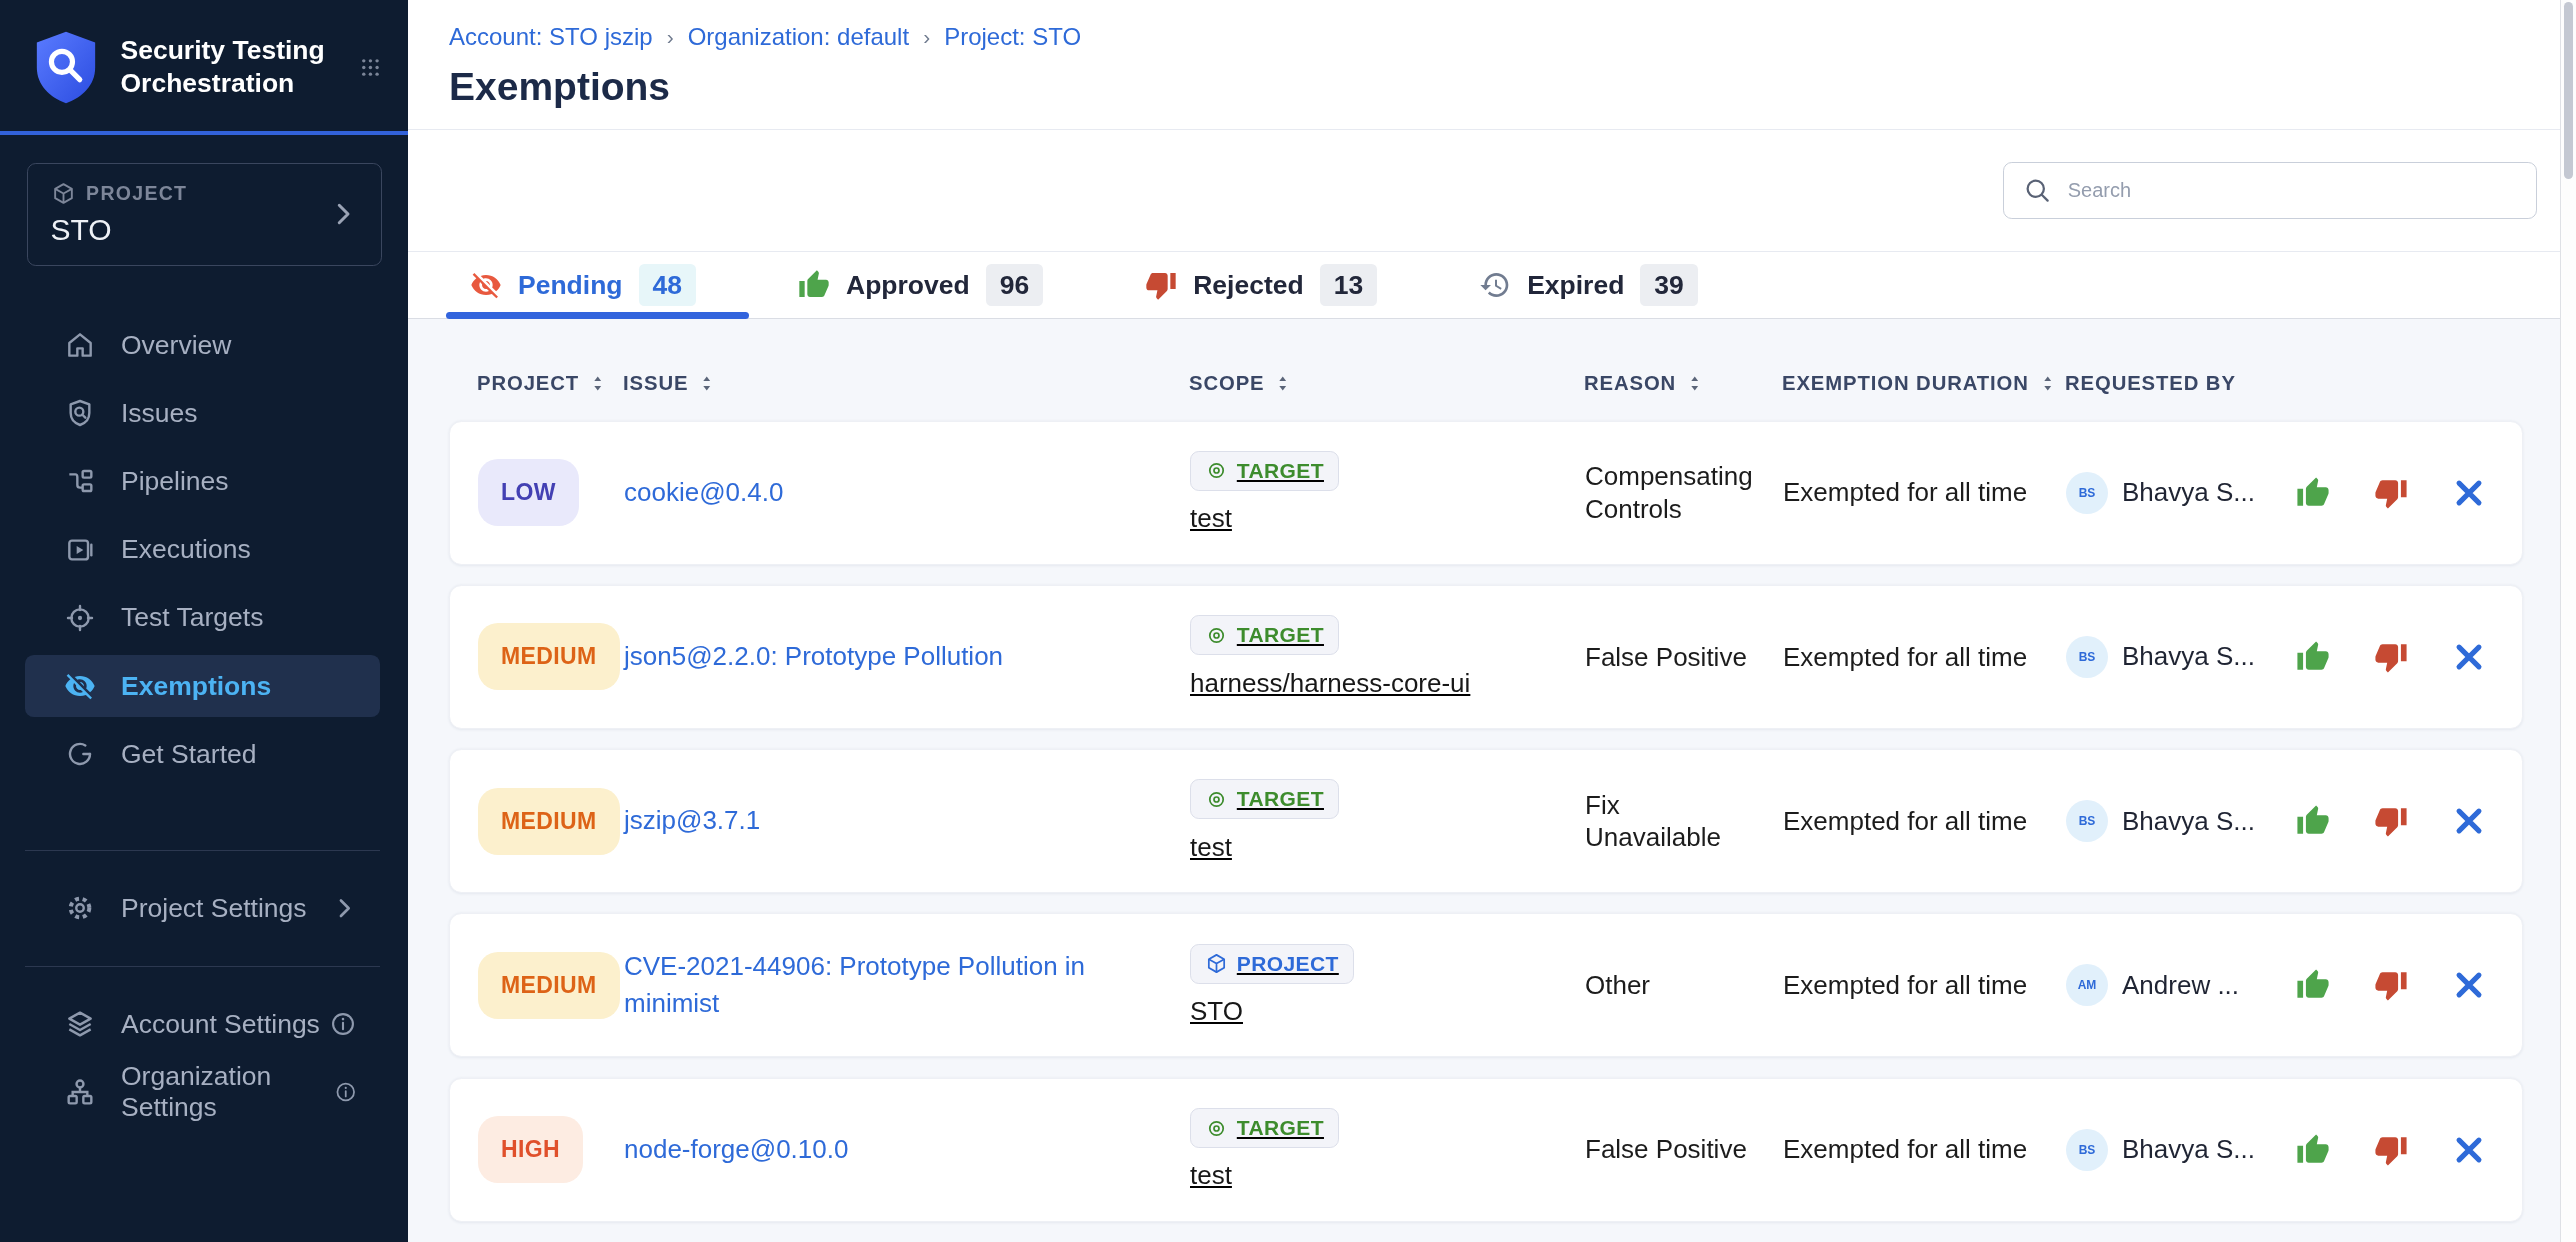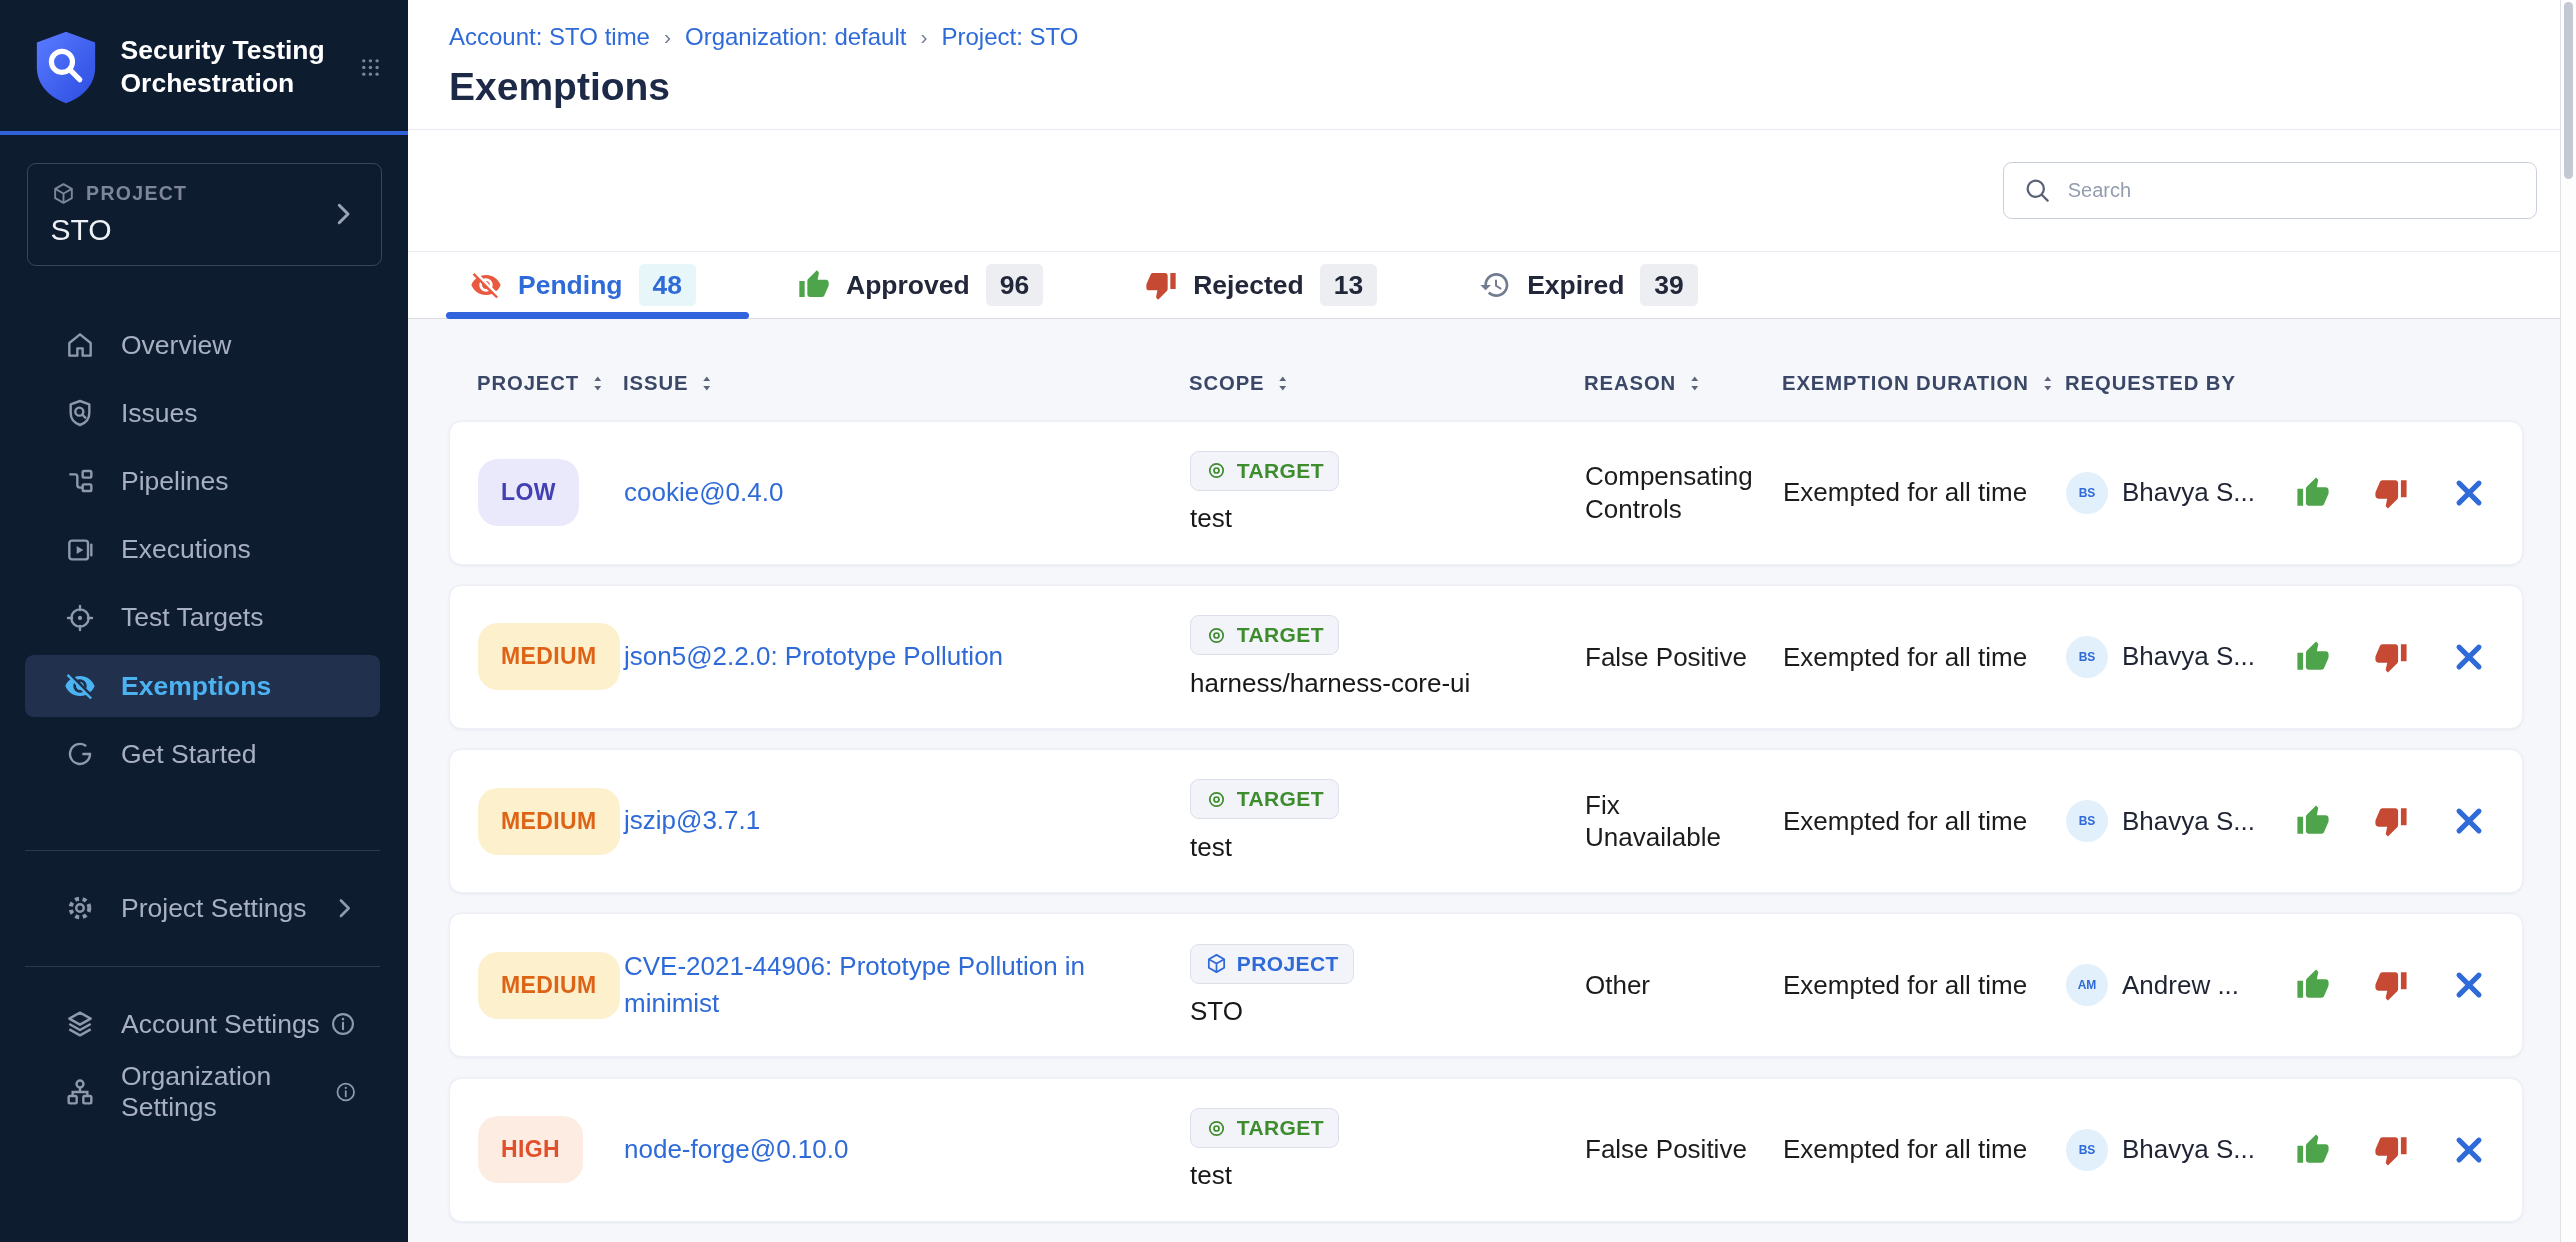--- a/index.html
+++ b/index.html
@@ -57,21 +57,21 @@
   .thead { height:50px; margin-bottom:12.4px; }
   .th { display:flex; align-items:center; gap:8.8px; font-size:20.3px; font-weight:bold; letter-spacing:0.9px; color:#3a4766; cursor:pointer; }
   .sort-ic { color:#5b6579; }
 
   .row-card { background:#fff; border-radius:12.4px; height:144px; margin-bottom:20.3px; box-shadow:0 0.9px 2.7px rgba(40,60,100,0.08); border:0.9px solid #eef0f5; cursor:pointer; }
   .sev-badge { display:inline-block; padding:20px 23px; border-radius:20px; font-size:23px; font-weight:bold; letter-spacing:0.4px; }
   .sev-low { background:#e9e9fb; color:#4340b3; }
   .sev-medium { background:#fcf0cd; color:#dd6317; }
   .sev-high { background:#fdece2; color:#e0502b; }
   .issue-link { color:#2e6ad8; font-size:26px; font-weight:500; line-height:1.45; padding-right:35px; cursor:pointer; }
-  .scope-cell { display:flex; flex-direction:column; align-items:flex-start; gap:12.4px; }
+  .scope-cell { display:flex; flex-direction:column; align-items:flex-start; gap:12.4px;text-decoration:underline; }
   .scope-badge { display:inline-flex; align-items:center; gap:8.8px; background:#f3f4f9; border:1.8px solid #dcdfea; border-radius:8.8px; padding:7px 14px; font-size:21px; font-weight:bold; letter-spacing:0.4px; }
   .scope-target { color:#3d8c2d; }
   .scope-project { color:#2e6ad8; }
   .scope-value { font-size:26px; color:#181818; }
   .cell-text { font-size:26px; color:#1c1c1c; line-height:1.25; padding-right:26.5px; }
   .duration { font-weight:500; }
   .req-cell { display:flex; align-items:center; gap:14px; overflow:hidden; }
   .avatar { width:42px; height:42px; border-radius:50%; background:#e1f0fb; color:#2e6ad8; font-size:12px; font-weight:bold; display:flex; align-items:center; justify-content:center; flex-shrink:0; }
   .req-name { font-size:26px; color:#1f2433; font-weight:500; white-space:nowrap; overflow:hidden; text-overflow:ellipsis;text-align:center; }
   .actions { display:flex; align-items:center; gap:44px; }
@@ -296,21 +296,21 @@
             <use href="#i-info"></use>
           </svg>
       </div>
     </div>
   </div>
 
   <div class="main">
 
     <div class="page-header">
       <div class="breadcrumb">
-        <span class="crumb">Account: STO time</span>
+        <span class="crumb">Account: STO jszip</span>
         <span class="crumb-sep">›</span>
         <span class="crumb">Organization: default</span>
         <span class="crumb-sep">›</span>
         <span class="crumb">Project: STO</span>
       </div>
       <div class="page-title">Exemptions</div>
     </div>
 
     <div class="toolbar">
       <div class="search-box">

